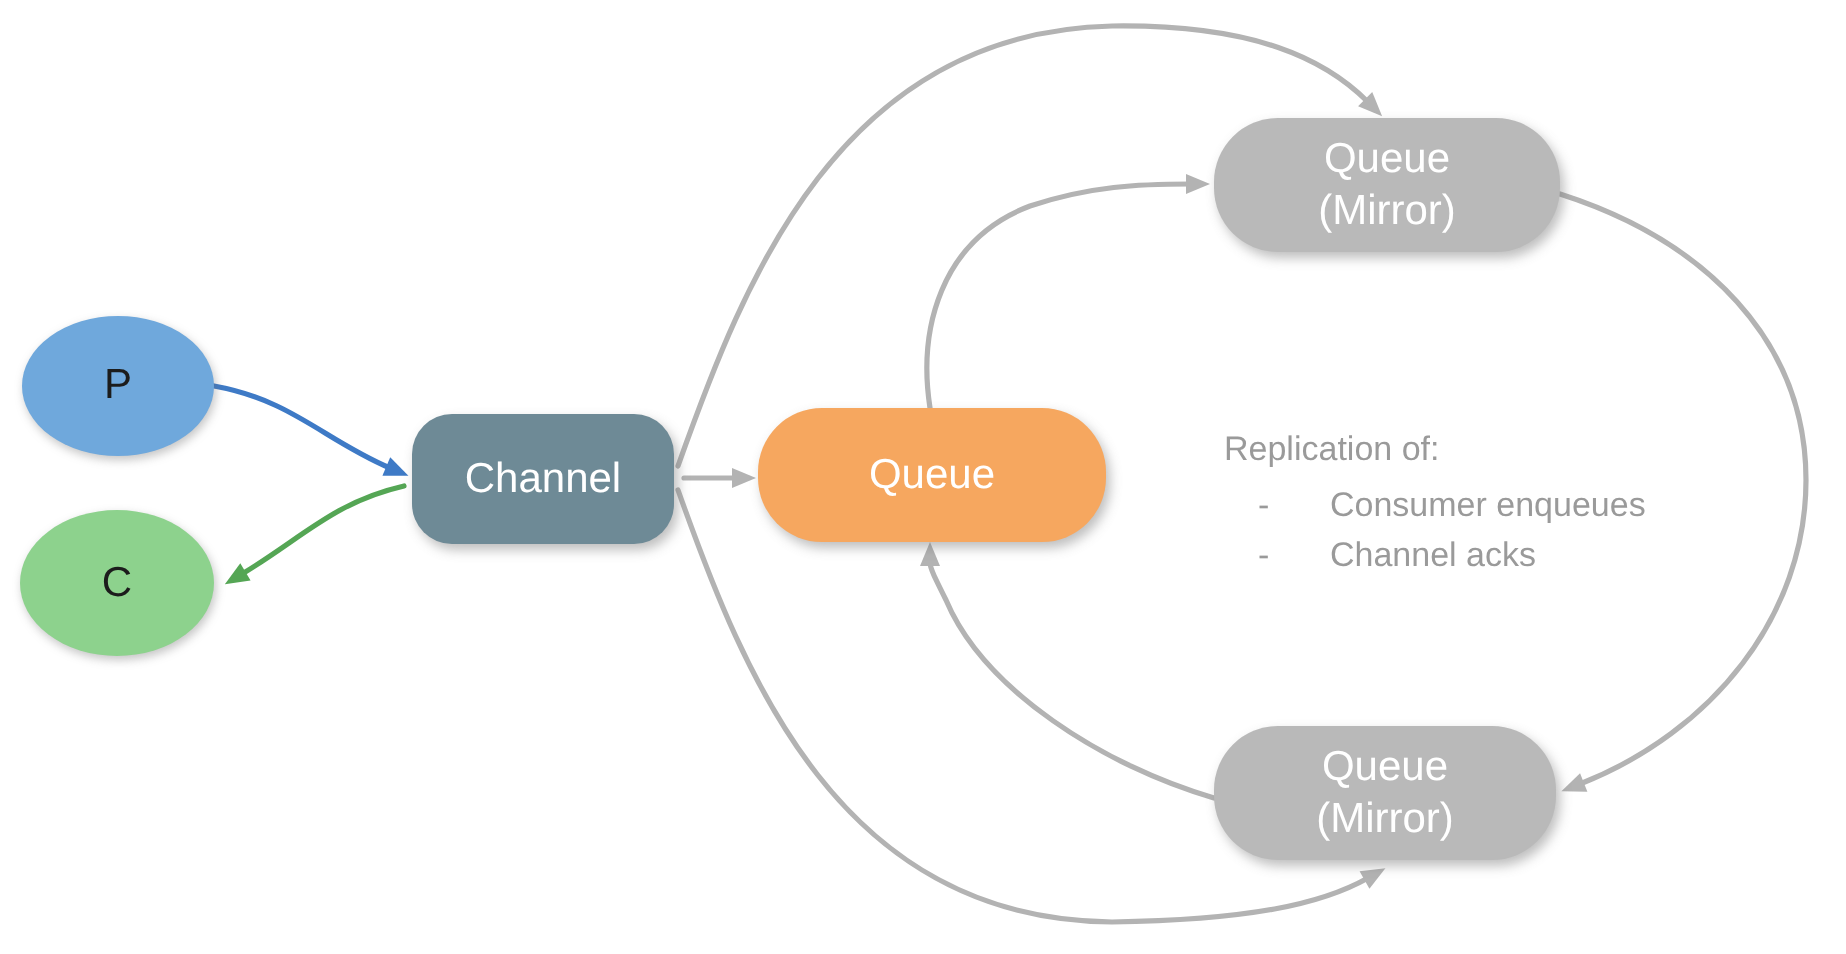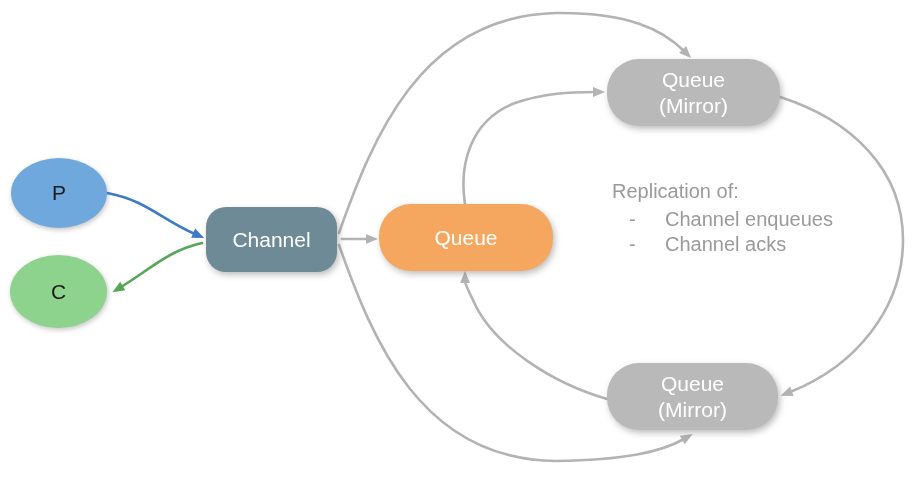--- a/index.html
+++ b/index.html
@@ -36,24 +36,24 @@
     color: #ffffff;
     font-size: 21px;
     line-height: 26px;
     box-shadow: 2px 3px 6px rgba(110,110,110,0.45);
   }
   .box.channel { border-radius: 20px; }
   .box.pill    { border-radius: 32px; text-align: center; }
   .annotation {
     position: absolute;
     left: 612px;
-    top: 179px;
+    top: 212px;
     width: 300px;
     z-index: 2;
-    font-size: 20px;
+    font-size: 17px;
     line-height: 25px;
   }
   .annotation .title { margin-bottom: 3px; }
   .annotation .row { display: flex; padding-left: 17px; }
   .annotation .bullet { width: 36px; flex: 0 0 36px; }
 </style>
 </head>
 <body>
 
 <div class="canvas">
@@ -111,21 +111,21 @@
 
   <div class="node box pill" style="left: 607px; top: 363px; width: 171px; height: 67px; background-color: rgb(185, 185, 185); color: rgb(255, 255, 255);">
     <span>Queue</span>
     <span>(Mirror)</span>
   </div>
 
   <div class="annotation" style="color: rgb(154, 154, 154);">
     <div class="title">Replication of:</div>
     <div class="row">
       <span class="bullet">-</span>
-      <span class="text">Channel enqueues</span>
+      <span class="text">Consumer enqueues</span>
     </div>
     <div class="row">
       <span class="bullet">-</span>
       <span class="text">Channel acks</span>
     </div>
   </div>
 
 </div>
 
 </body></html>

